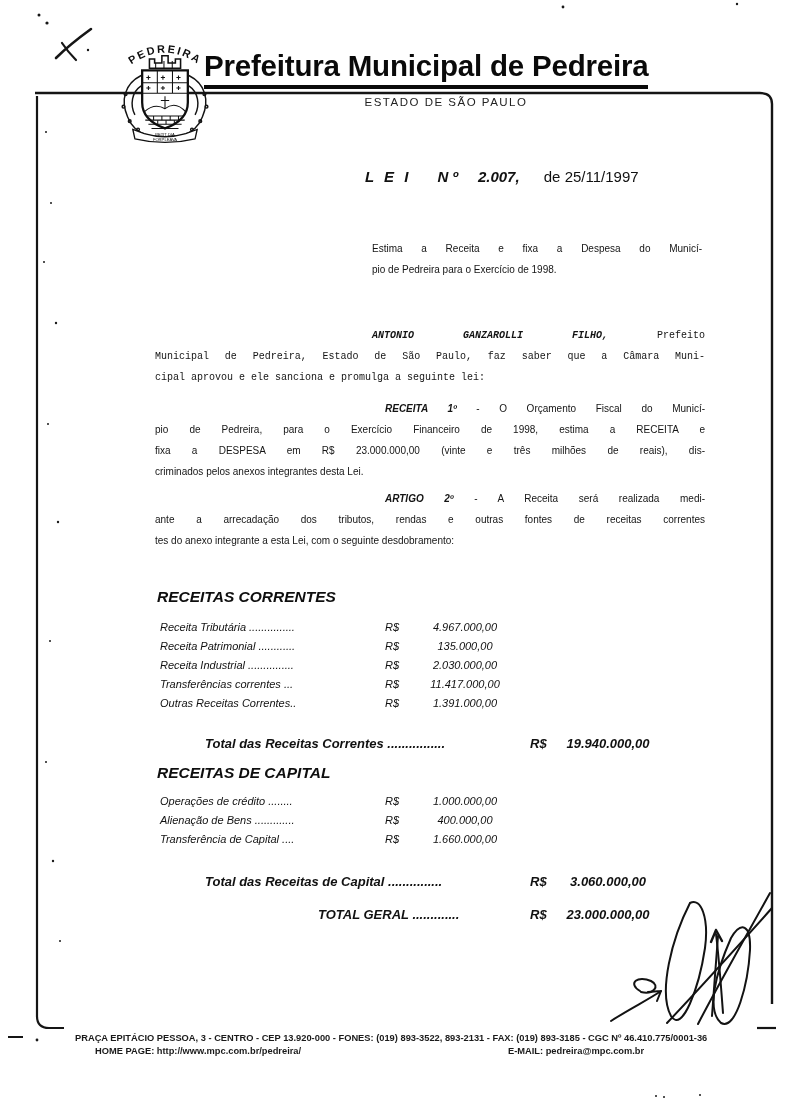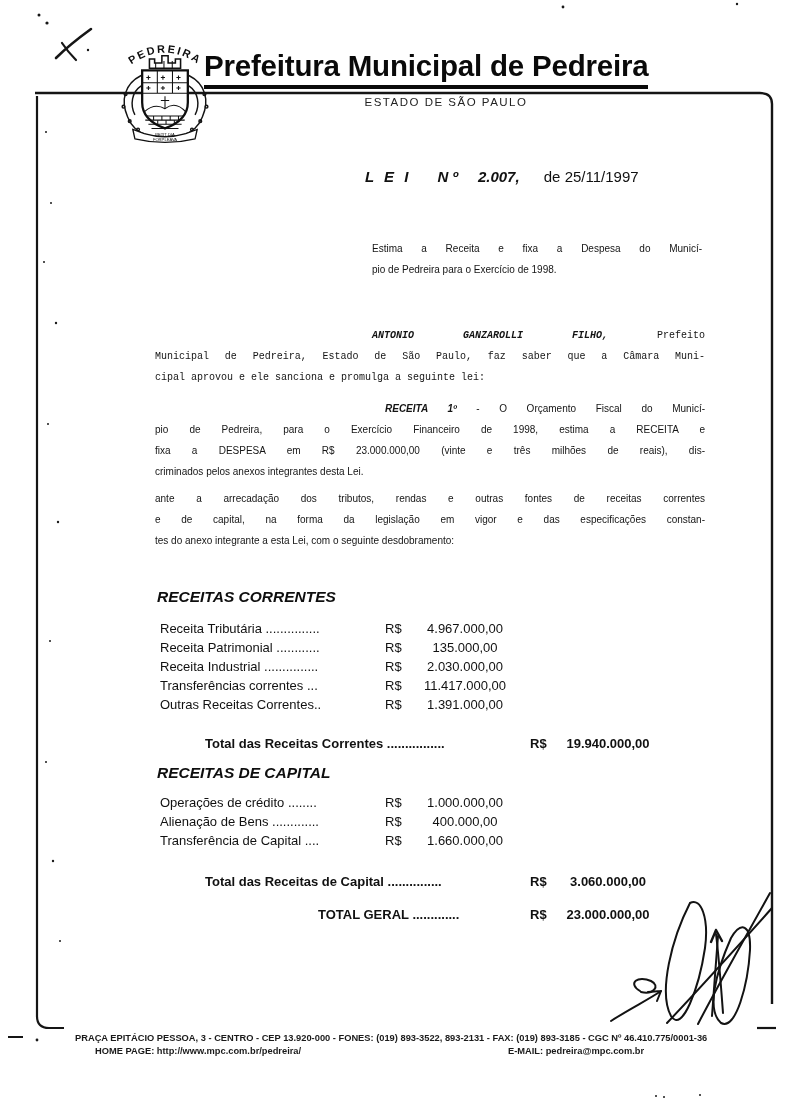--- a/index.html
+++ b/index.html
@@ -33,21 +33,21 @@
   .bi2{font-weight:bold;font-style:italic;}
   #ementa{left:372px;top:243px;width:330px;}
   #p1{left:155px;top:330px;width:550px;font-family:Liberation Mono, monospace;}
   #p2{left:155px;top:403px;width:550px;}
   #p3{left:155px;top:493px;width:550px;}
   
   .sec-head{font-size:15.5px;font-weight:bold;font-style:italic;white-space:nowrap;color:#0e0e0e;}
   #h-correntes{left:157px;top:588px;}
   #h-capital{left:157px;top:764px;}
   
-  .mtable{font-size:13px;}
+  .mtable{font-size:11px;font-style:italic;}
   .mrow{position:relative;height:19px;}
   .mrow .lbl{position:absolute;left:0;white-space:pre;}
   .mrow .cur{position:absolute;left:225px;}
   .mrow .val{position:absolute;left:245px;width:120px;text-align:center;}
   #items-correntes{left:160px;top:621px;width:400px;}
   #items-capital{left:160px;top:795px;width:400px;}
   .tot{font-weight:bold;font-size:13px;}
   .tot .mrow{height:21px;width:550px;}
   .tot .mrow .lbl{left:50px;}
   .tot .mrow .cur{left:375px;}
@@ -115,22 +115,22 @@
       <div class="pline"><span>Municipal de Pedreira, Estado de São Paulo, faz saber que a Câmara Muni-</span></div>
       <div class="pline last"><span>cipal aprovou e ele sanciona e promulga a seguinte lei:</span></div>
     </div>
   <div id="p2" class="abs para">
       <div class="pline" style="padding-left: 230px;"><span class="bi2">RECEITA 1º</span><span> - O Orçamento Fiscal do Municí-</span></div>
       <div class="pline"><span>pio de Pedreira, para o Exercício Financeiro de 1998, estima a RECEITA e</span></div>
       <div class="pline"><span>fixa a DESPESA em R$ 23.000.000,00 (vinte e três milhões de reais), dis-</span></div>
       <div class="pline last"><span>criminados pelos anexos integrantes desta Lei.</span></div>
     </div>
   <div id="p3" class="abs para">
+      <div class="pline" style="padding-left: 230px;"><span class="bi2">ARTIGO 2º</span><span> - A Receita será realizada medi-</span></div>
       <div class="pline"><span>ante a arrecadação dos tributos, rendas e outras fontes de receitas correntes</span></div>
-      <div class="pline"><span>e de capital, na forma da legislação em vigor e das especificações constan-</span></div>
       <div class="pline last"><span>tes do anexo integrante a esta Lei, com o seguinte desdobramento:</span></div>
     </div>
 
   <div id="h-correntes" class="abs sec-head">RECEITAS CORRENTES</div>
   <div id="items-correntes" class="abs mtable">
       <div class="mrow">
         <span class="lbl">Receita Tributária ...............</span>
         <span class="cur">R$</span>
         <span class="val">4.967.000,00</span>
       </div>

